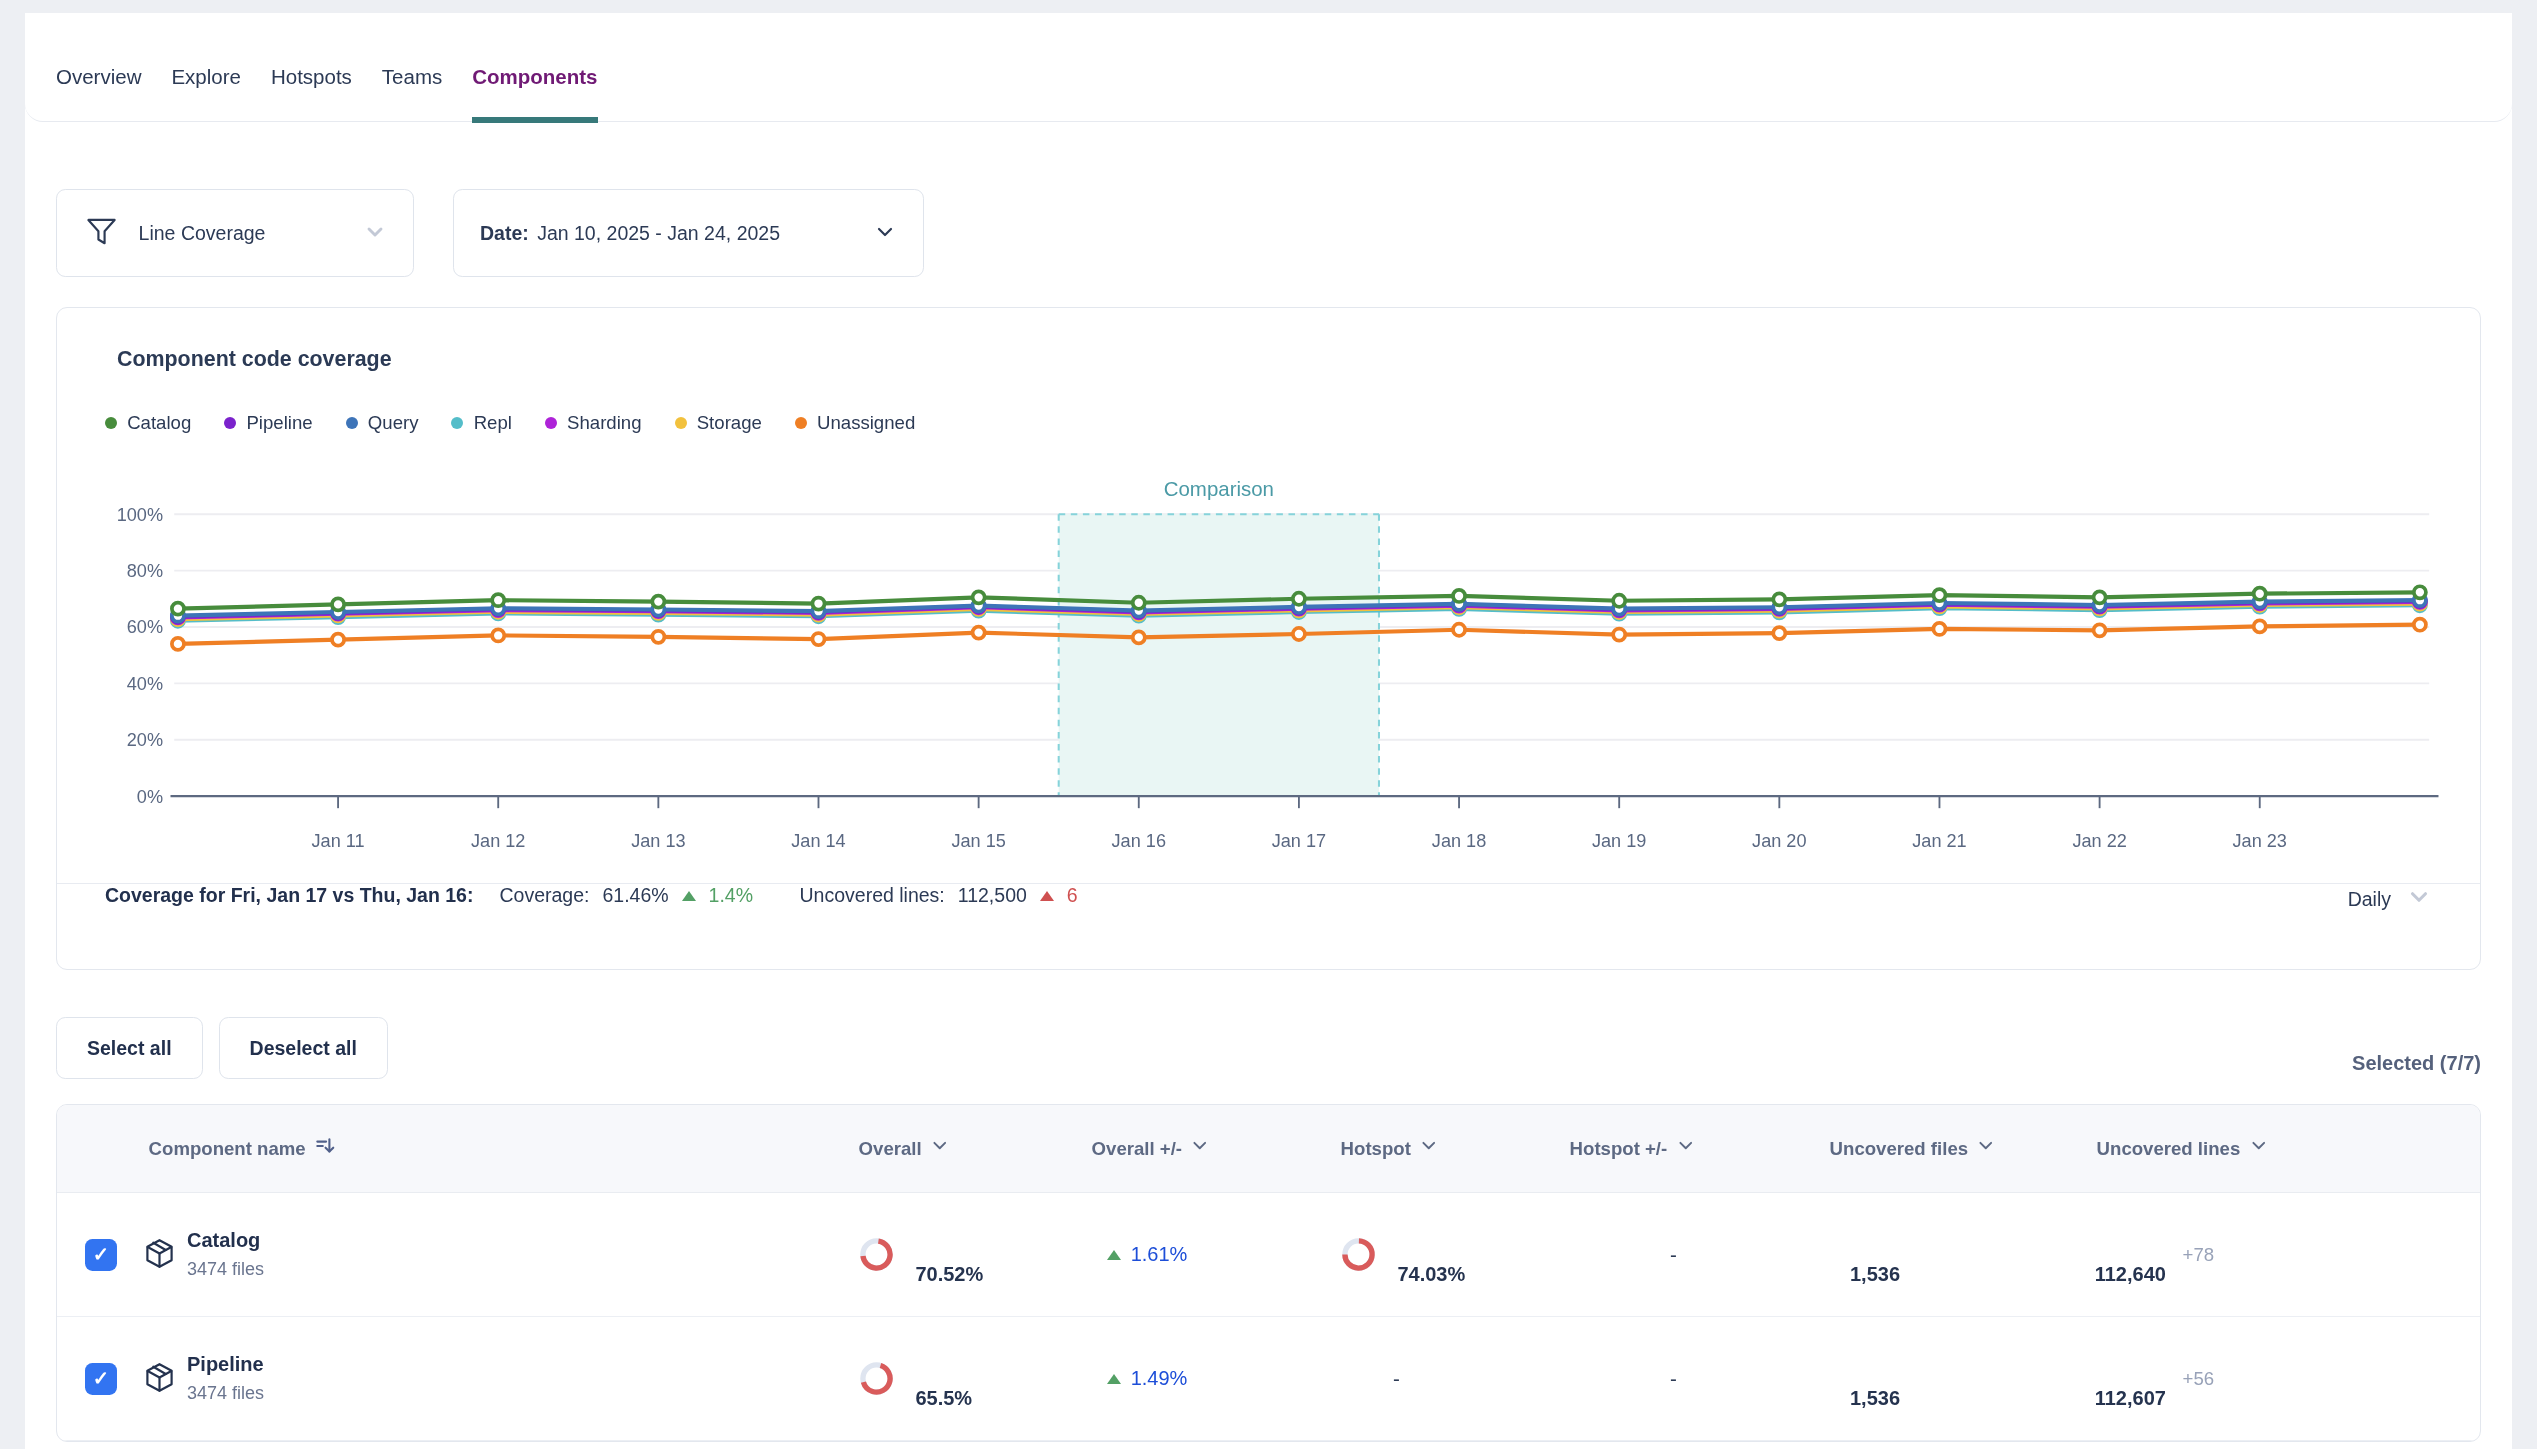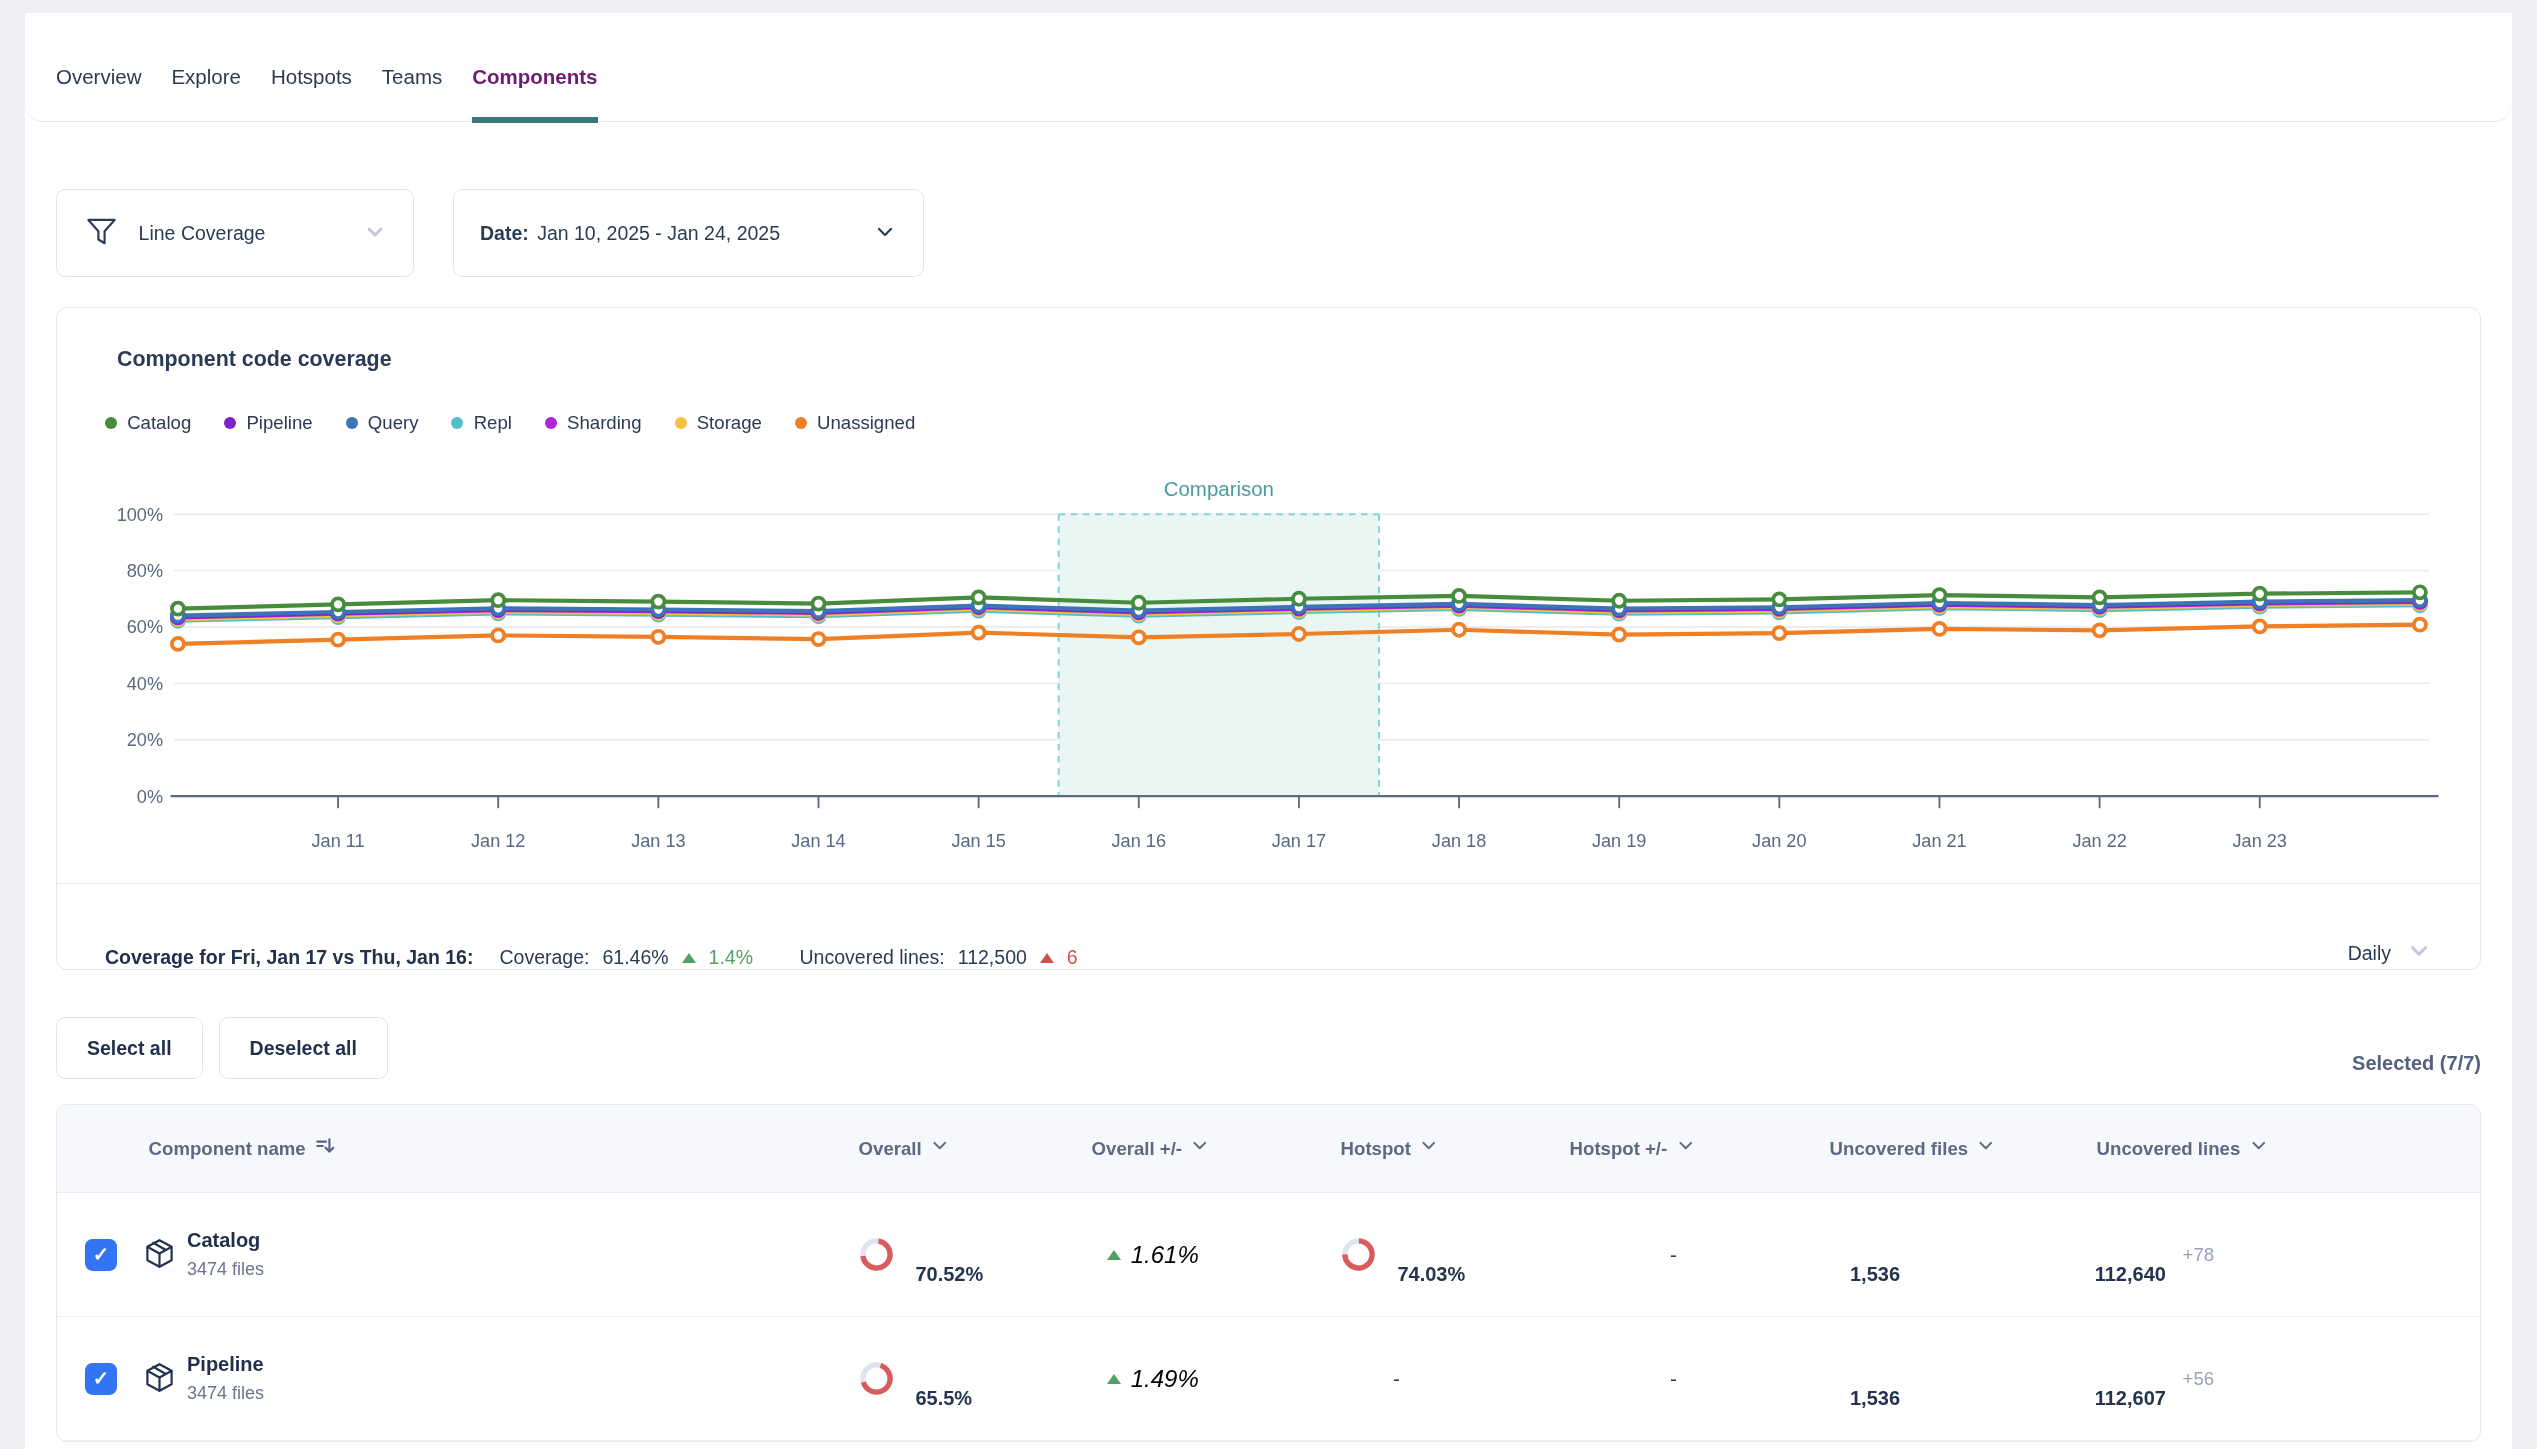--- a/index.html
+++ b/index.html
@@ -28,21 +28,21 @@
     border-radius:11px;box-sizing:border-box;background:#fff;}
   .card-title{position:absolute;left:60px;top:39px;font-size:21.4px;font-weight:700;color:#2b3a55;}
   .legend{position:absolute;left:48px;top:104px;display:flex;gap:33px;align-items:center;}
   .legend-item{display:flex;align-items:center;gap:10.2px;}
   .legend-dot{width:12px;height:12px;border-radius:50%;}
   .legend-label{font-size:18.6px;color:#2c3a55;}
   .chart-svg{position:absolute;left:0;top:167px;}
   .chart-svg text{font-family:"Liberation Sans",sans-serif;}
 
   .summary{position:absolute;left:0;right:0;bottom:0;height:86px;border-top:0.9px solid #e8ebf1;
-    display:flex;align-items:flex-end;padding:0 48px;box-sizing:border-box;justify-content:space-between;}
+    display:flex;align-items:flex-start;padding:0 48px;box-sizing:border-box;justify-content:space-between;}
   .sum-left{display:flex;align-items:center;gap:13px;font-size:19.5px;}
   .sum-label{font-weight:700;color:#22304d;margin-right:13px;}
   .sum-metric{color:#2c3a55;}
   .sum-green{color:#53a065;}
   .sum-red{color:#cf5050;}
   .gap36{width:20.5px;}
   .tri-up{width:0;height:0;border-left:7.4px solid transparent;border-right:7.4px solid transparent;
     border-bottom:10.2px solid #53a065;display:inline-block;}
   .tri-up.red{border-bottom-color:#cf5050;}
   .daily{display:flex;align-items:center;gap:15px;font-size:19.5px;color:#2c3a55;cursor:pointer;}
@@ -62,21 +62,21 @@
     padding-left:5.6px;cursor:pointer;}
   .trow{height:123px;border-bottom:0.9px solid #eceff4;}
   .td{display:flex;align-items:center;}
   .checkbox{width:32px;height:32px;margin-left:28px;background:#3274f1;border-radius:7.4px;
     display:flex;align-items:center;justify-content:center;color:#fff;font-size:19.5px;font-weight:700;cursor:pointer;}
   .name-cell{gap:11px;}
   .name-block{display:flex;flex-direction:column;gap:6.5px;}
   .comp-name{font-size:20px;font-weight:700;color:#22304d;}
   .comp-files{font-size:18px;color:#6a758f;}
   .val{font-size:20px;font-weight:600;color:#25334f;margin-top:40px;}
-  .delta-green{font-size:24px;font-weight:500;color:#000000;font-style:italic;}
+  .delta-green{font-size:20px;font-weight:500;color:#1d4ed8;}
   .delta-gray{font-size:18.6px;color:#98a2b8;margin-left:16.7px;}
   .cell-overall{padding-left:7.4px;gap:22px;}
   .cell-odelta{padding-left:20.5px;gap:10.2px;}
   .cell-hotspot{padding-left:7.4px;gap:22px;}
   .cell-hotspot.dash-only{padding-left:58px;}
   .cell-hdelta{padding-left:106px;}
   .cell-files{padding-left:26px;}
   .cell-lines{padding-left:3.7px;}
   .dash{font-size:20.5px;color:#2c3a55;}
 </style>

